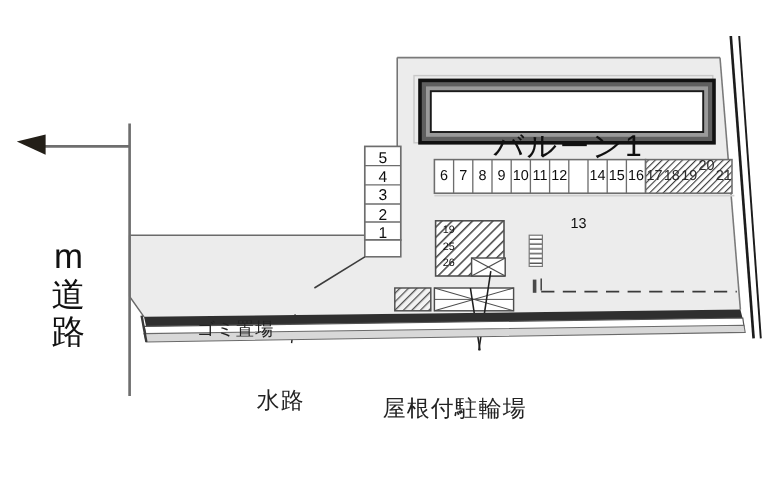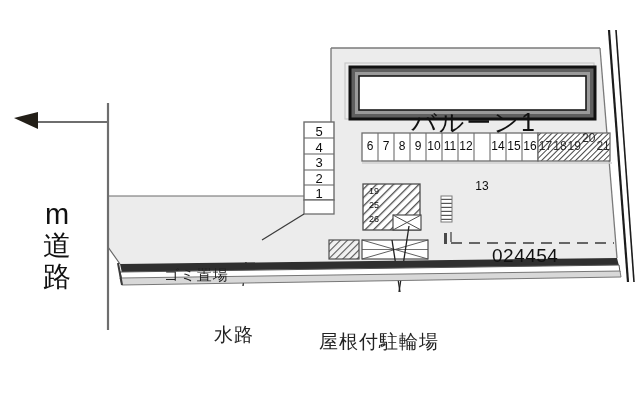--- a/index.html
+++ b/index.html
@@ -251,21 +251,20 @@
   </svg>
 
   <div class="txt" id="road-dim">
     <span class="ln">m</span>
     <span class="ln ln-jp">道</span>
     <span class="ln ln-jp">路</span>
   </div>
 
   <div class="txt" id="building-name">バルーン1</div>
 
-  <div class="txt" id="prop-code">024454</div>
 
   <div class="txt" id="lbl-gomi">ゴミ置場</div>
   <div class="txt" id="lbl-suiro">水路</div>
   <div class="txt" id="lbl-churin">屋根付駐輪場</div>
 
   <div id="stall-layer">
       <div class="stall-num" style="left: 362px; top: 140px; width: 16px;">6</div>
       <div class="stall-num" style="left: 378px; top: 140px; width: 16px;">7</div>
       <div class="stall-num" style="left: 394px; top: 140px; width: 16px;">8</div>
       <div class="stall-num" style="left: 410px; top: 140px; width: 16px;">9</div>

